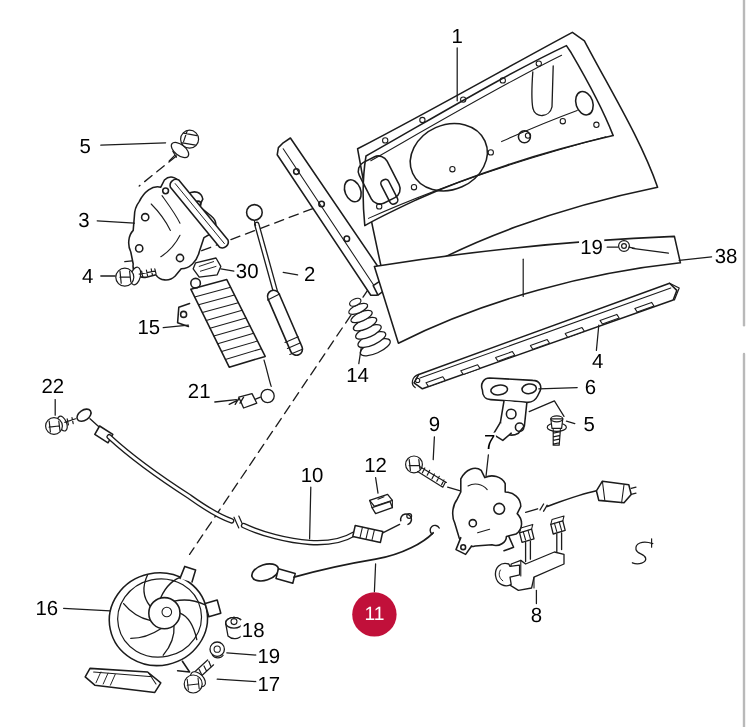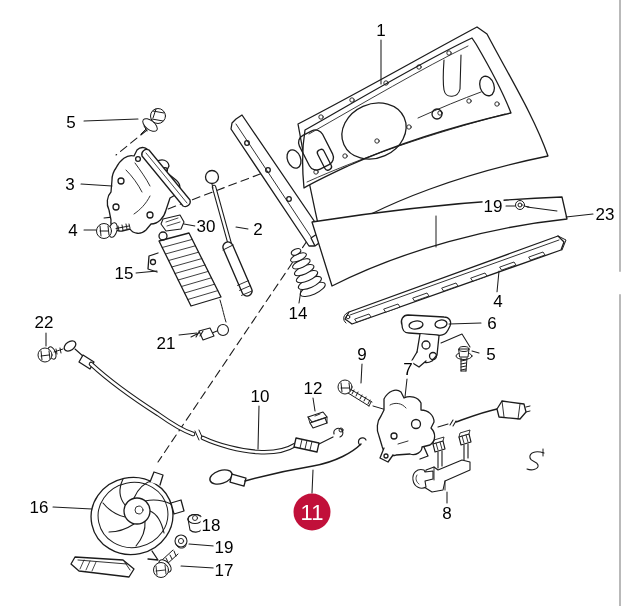--- a/index.html
+++ b/index.html
@@ -3,21 +3,21 @@
 <meta charset="utf-8">
 <style>
   html,body{margin:0;padding:0;background:#fff;}
   #stage{position:relative;width:622px;height:606px;background:#ffffff;overflow:hidden;
          font-family:"Liberation Sans", sans-serif;}
   #stage svg{position:absolute;left:0;top:0;}
   .callout{position:absolute;transform:translate(-50%,-50%);font-size:17px;color:#000;
            line-height:1;user-select:none;cursor:pointer;background:#fff;padding:0 1px;}
   .badge{position:absolute;width:37px;height:37px;border-radius:50%;
          background:#c1103a;color:#fff;display:flex;align-items:center;justify-content:center;
-         font-size:22px;transform:translate(-50%,-50%);cursor:pointer;}
+         font-size:16px;transform:translate(-50%,-50%);cursor:pointer;}
 </style>
 </head>
 <body>
 
 <div id="stage">
 
 <svg viewBox="0 0 622 606" width="622" height="606">
   <g stroke="#1c1c1c" stroke-width="1.3" fill="none" stroke-linecap="round" stroke-linejoin="round">
 
     <g stroke="#b9b9b9" stroke-width="2">
@@ -349,20 +349,20 @@
 <div class="callout" style="left:260px;top:396px">10</div>
 <div class="callout" style="left:313px;top:388px">12</div>
 <div class="callout" style="left:498px;top:301px">4</div>
 <div class="callout" style="left:298px;top:313px">14</div>
 <div class="callout" style="left:124px;top:273px">15</div>
 <div class="callout" style="left:39px;top:507px">16</div>
 <div class="callout" style="left:224px;top:570px">17</div>
 <div class="callout" style="left:211px;top:525px">18</div>
 <div class="callout" style="left:224px;top:547px">19</div>
 <div class="callout" style="left:206px;top:226px">30</div>
-<div class="callout" style="left:166px;top:343px">21</div>
+<div class="callout" style="left:166px;top:326px">21</div>
 <div class="callout" style="left:44px;top:322px">22</div>
-<div class="callout" style="left:605px;top:214px">23</div>
+<div class="callout" style="left:605px;top:214px">38</div>
 <div class="callout" style="left:493px;top:206px">19</div>
 
 <div class="badge" style="left:312px;top:512px">11</div>
 
 </div>
 
 </body></html>

